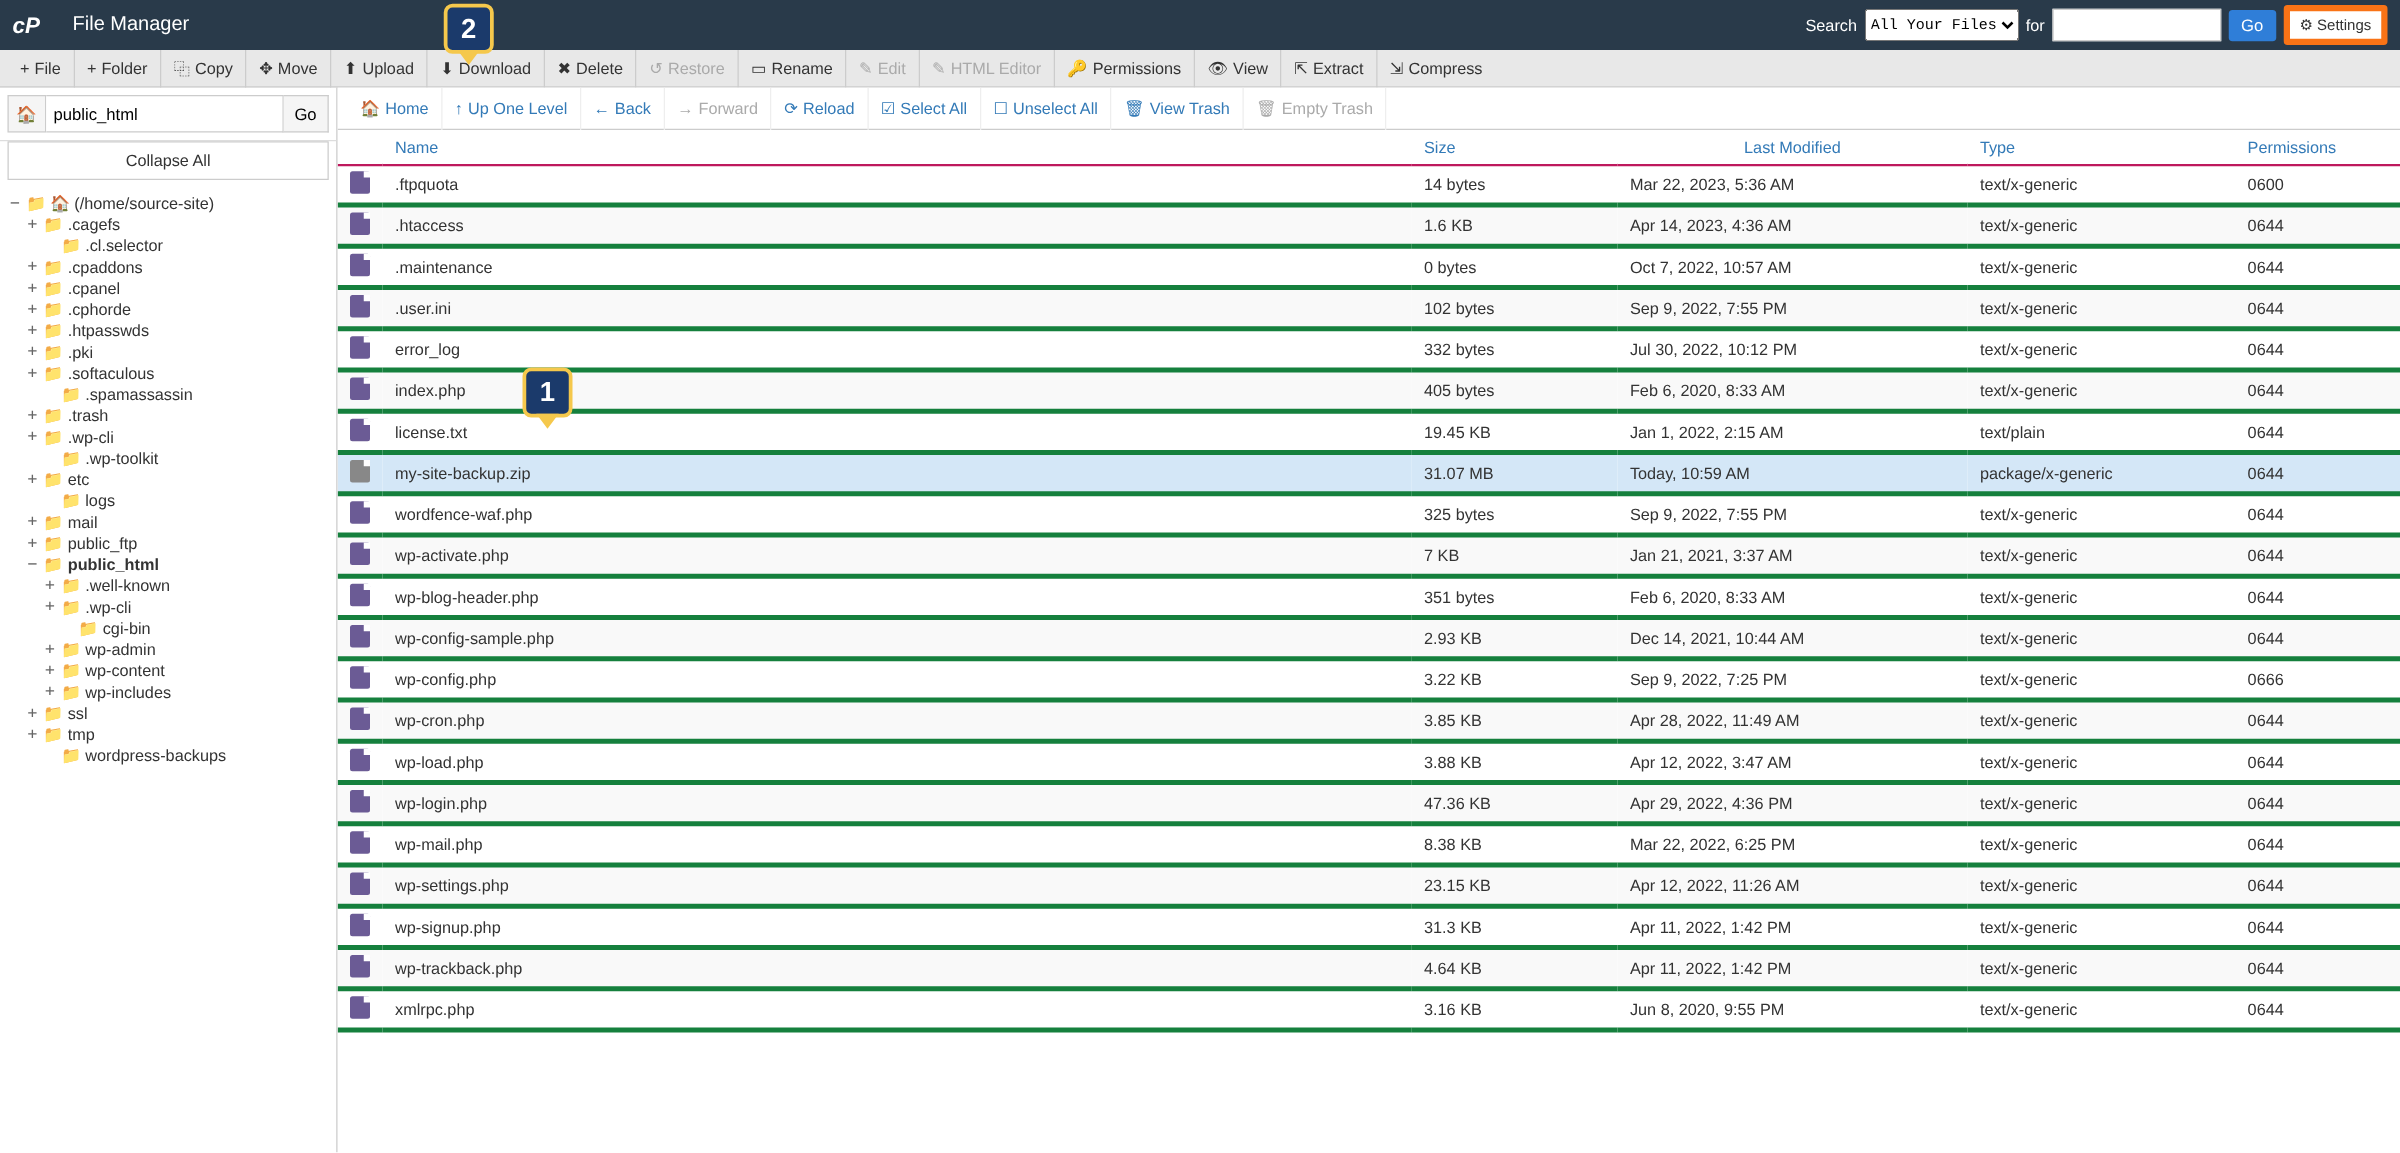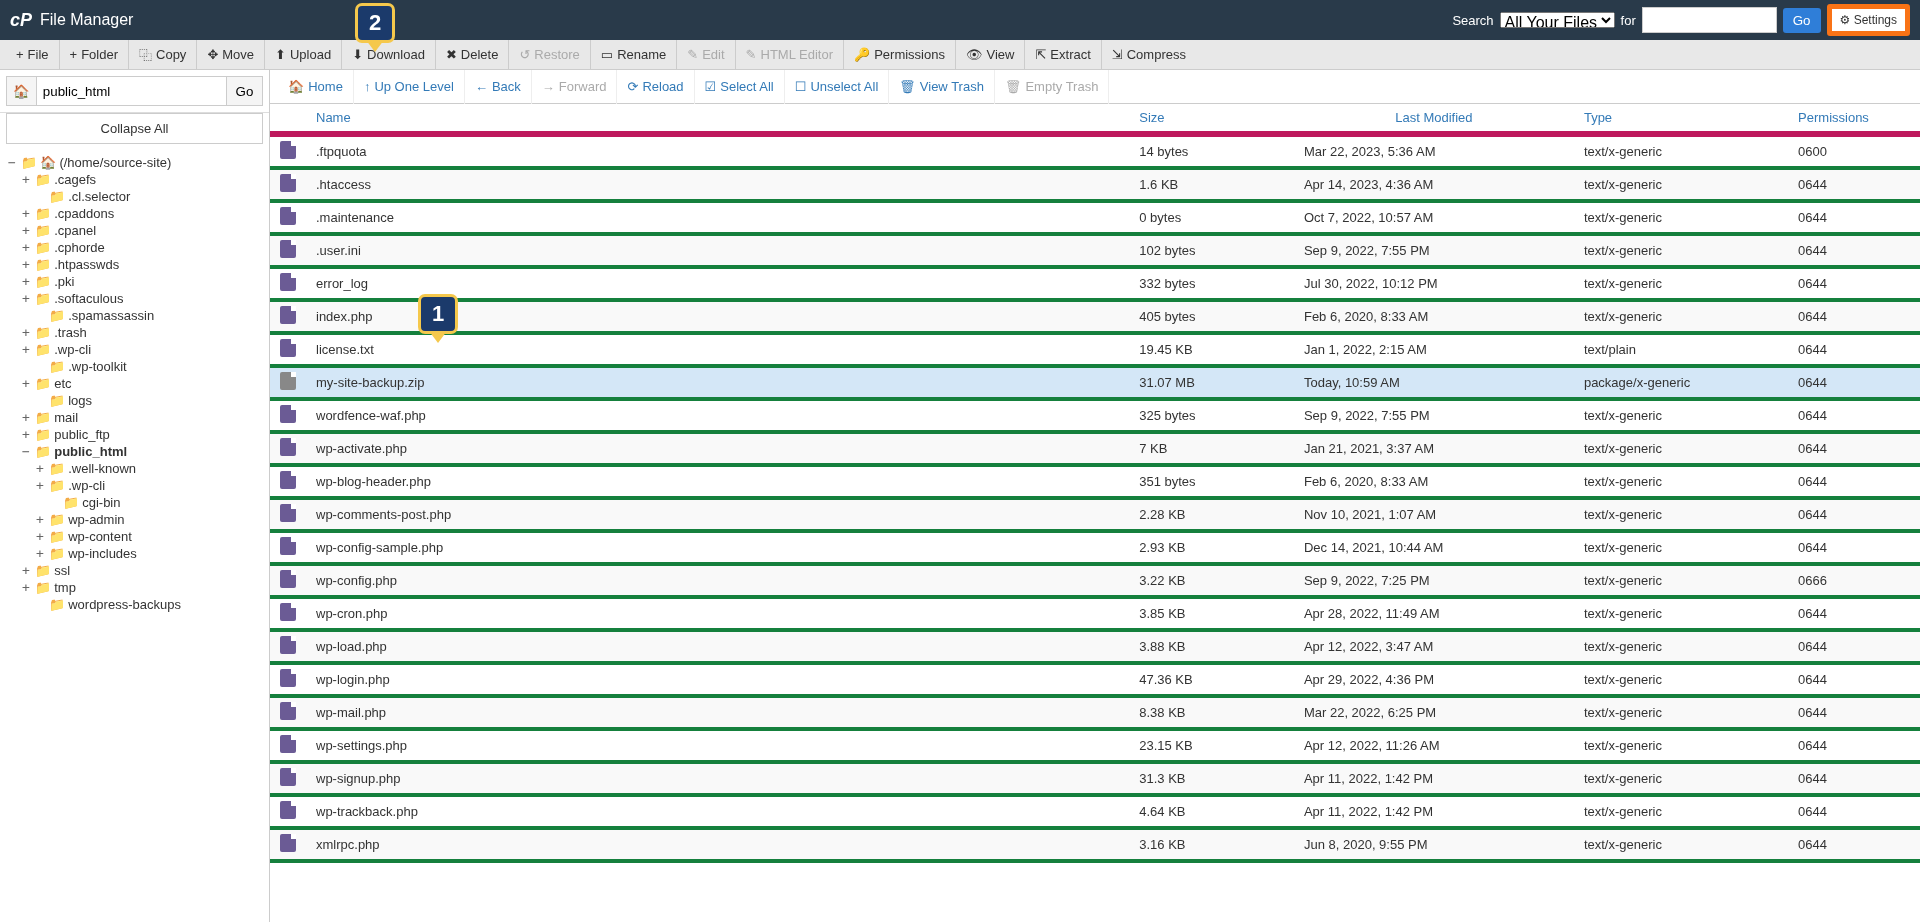--- a/index.html
+++ b/index.html
@@ -1,24 +1,24 @@
 <!DOCTYPE html>
 <html><head>
 <meta charset="utf-8">
 <style>
 * { box-sizing: border-box; margin: 0; padding: 0; }
 body { font-family: Arial, sans-serif; font-size: 13px; color: #333; background: #fff; overflow: hidden; }
 
 
 .header { background: #293a4a; color: #fff; height: 40px; display: flex; align-items: center; padding: 0 10px; }
-.header-left { display: flex; align-items: center; gap: 8px; }
+.header-left { display: flex; align-items: center; gap: 26px; }
 .cp-logo { font-weight: bold; font-style: italic; font-size: 18px; }
 .header-title { font-size: 16px; font-weight: 300; }
 .header-right { margin-left: auto; display: flex; align-items: center; gap: 6px; font-size: 13px; }
-.header-right select { height: 16px; font-size: 16px; }
+.header-right select { height: 26px; font-size: 12px; font-family: Liberation Mono, monospace; }
 .header-right input[type="text"] { height: 26px; width: 135px; padding: 2px 4px; border: 1px solid #ccc; }
 .btn-go { background: #2f7ed8; color: #fff; border: none; padding: 5px 10px; border-radius: 3px; cursor: pointer; }
 .btn-settings { background: #fff; color: #333; border: 5px solid #f97316; padding: 4px 8px; border-radius: 3px; cursor: pointer; font-size: 12px; }
 
 
 .toolbar { background: #e8e8e8; border-bottom: 1px solid #ccc; height: 30px; display: flex; align-items: center; padding: 0 6px; gap: 0; }
 .toolbar-btn { background: transparent; border: none; padding: 5px 10px; font-size: 13px; cursor: pointer; display: inline-flex; align-items: center; gap: 4px; color: #333; border-right: 1px solid #ccc; height: 30px; }
 .toolbar-btn:last-child { border-right: none; }
 .toolbar-btn.disabled { color: #aaa; cursor: default; }
 
@@ -42,21 +42,21 @@
 
 
 .content { flex: 1; display: flex; flex-direction: column; overflow: hidden; }
 .nav-toolbar { height: 34px; border-bottom: 1px solid #ccc; display: flex; align-items: center; padding: 0 8px; gap: 0; background: #fff; }
 .nav-btn { background: transparent; border: none; padding: 6px 10px; font-size: 13px; cursor: pointer; display: inline-flex; align-items: center; gap: 4px; color: #337ab7; border-right: 1px solid #eee; height: 34px; }
 .nav-btn.disabled { color: #aaa; cursor: default; }
 
 
 .table-wrap { flex: 1; overflow-y: auto; }
 table { width: 100%; border-collapse: collapse; font-size: 13px; }
-thead th { text-align: left; padding: 6px 10px; color: #337ab7; font-weight: normal; border-bottom: 6px solid #be185d; cursor: pointer; background: #fff; position: sticky; top: 0; }
+thead th { text-align: left; padding: 6px 10px; color: #337ab7; font-weight: normal; border-bottom: 2px solid #be185d; cursor: pointer; background: #fff; position: sticky; top: 0; }
 thead th:first-child { width: 40px; }
 tbody tr { border-bottom: 4px solid #15803d; }
 tbody tr:nth-child(even) { background: #f9f9f9; }
 tbody tr.selected { background: #d4e7f7 !important; }
 tbody td { padding: 4px 10px; vertical-align: middle; }
 .file-icon { width: 16px; height: 18px; display: inline-block; background: #6b5b95; border-radius: 2px; position: relative; }
 .file-icon::after { content: ''; position: absolute; top: 0; right: 0; width: 5px; height: 5px; background: #fff; }
 .file-icon.zip { background: #888; }
 .file-icon.html { background: #888; }
 .col-name { width: 50%; }
@@ -442,28 +442,20 @@
             <tr>
               <td><span class="file-icon "></span></td>
               <td>wp-blog-header.php</td>
               <td>351 bytes</td>
               <td>Feb 6, 2020, 8:33 AM</td>
               <td>text/x-generic</td>
               <td>0644</td>
             </tr>
             <tr>
               <td><span class="file-icon "></span></td>
-              <td>wp-comments-post.php</td>
-              <td>2.28 KB</td>
-              <td>Nov 10, 2021, 1:07 AM</td>
-              <td>text/x-generic</td>
-              <td>0644</td>
-            </tr>
-            <tr>
-              <td><span class="file-icon "></span></td>
               <td>wp-config-sample.php</td>
               <td>2.93 KB</td>
               <td>Dec 14, 2021, 10:44 AM</td>
               <td>text/x-generic</td>
               <td>0644</td>
             </tr>
             <tr>
               <td><span class="file-icon "></span></td>
               <td>wp-config.php</td>
               <td>3.22 KB</td>

